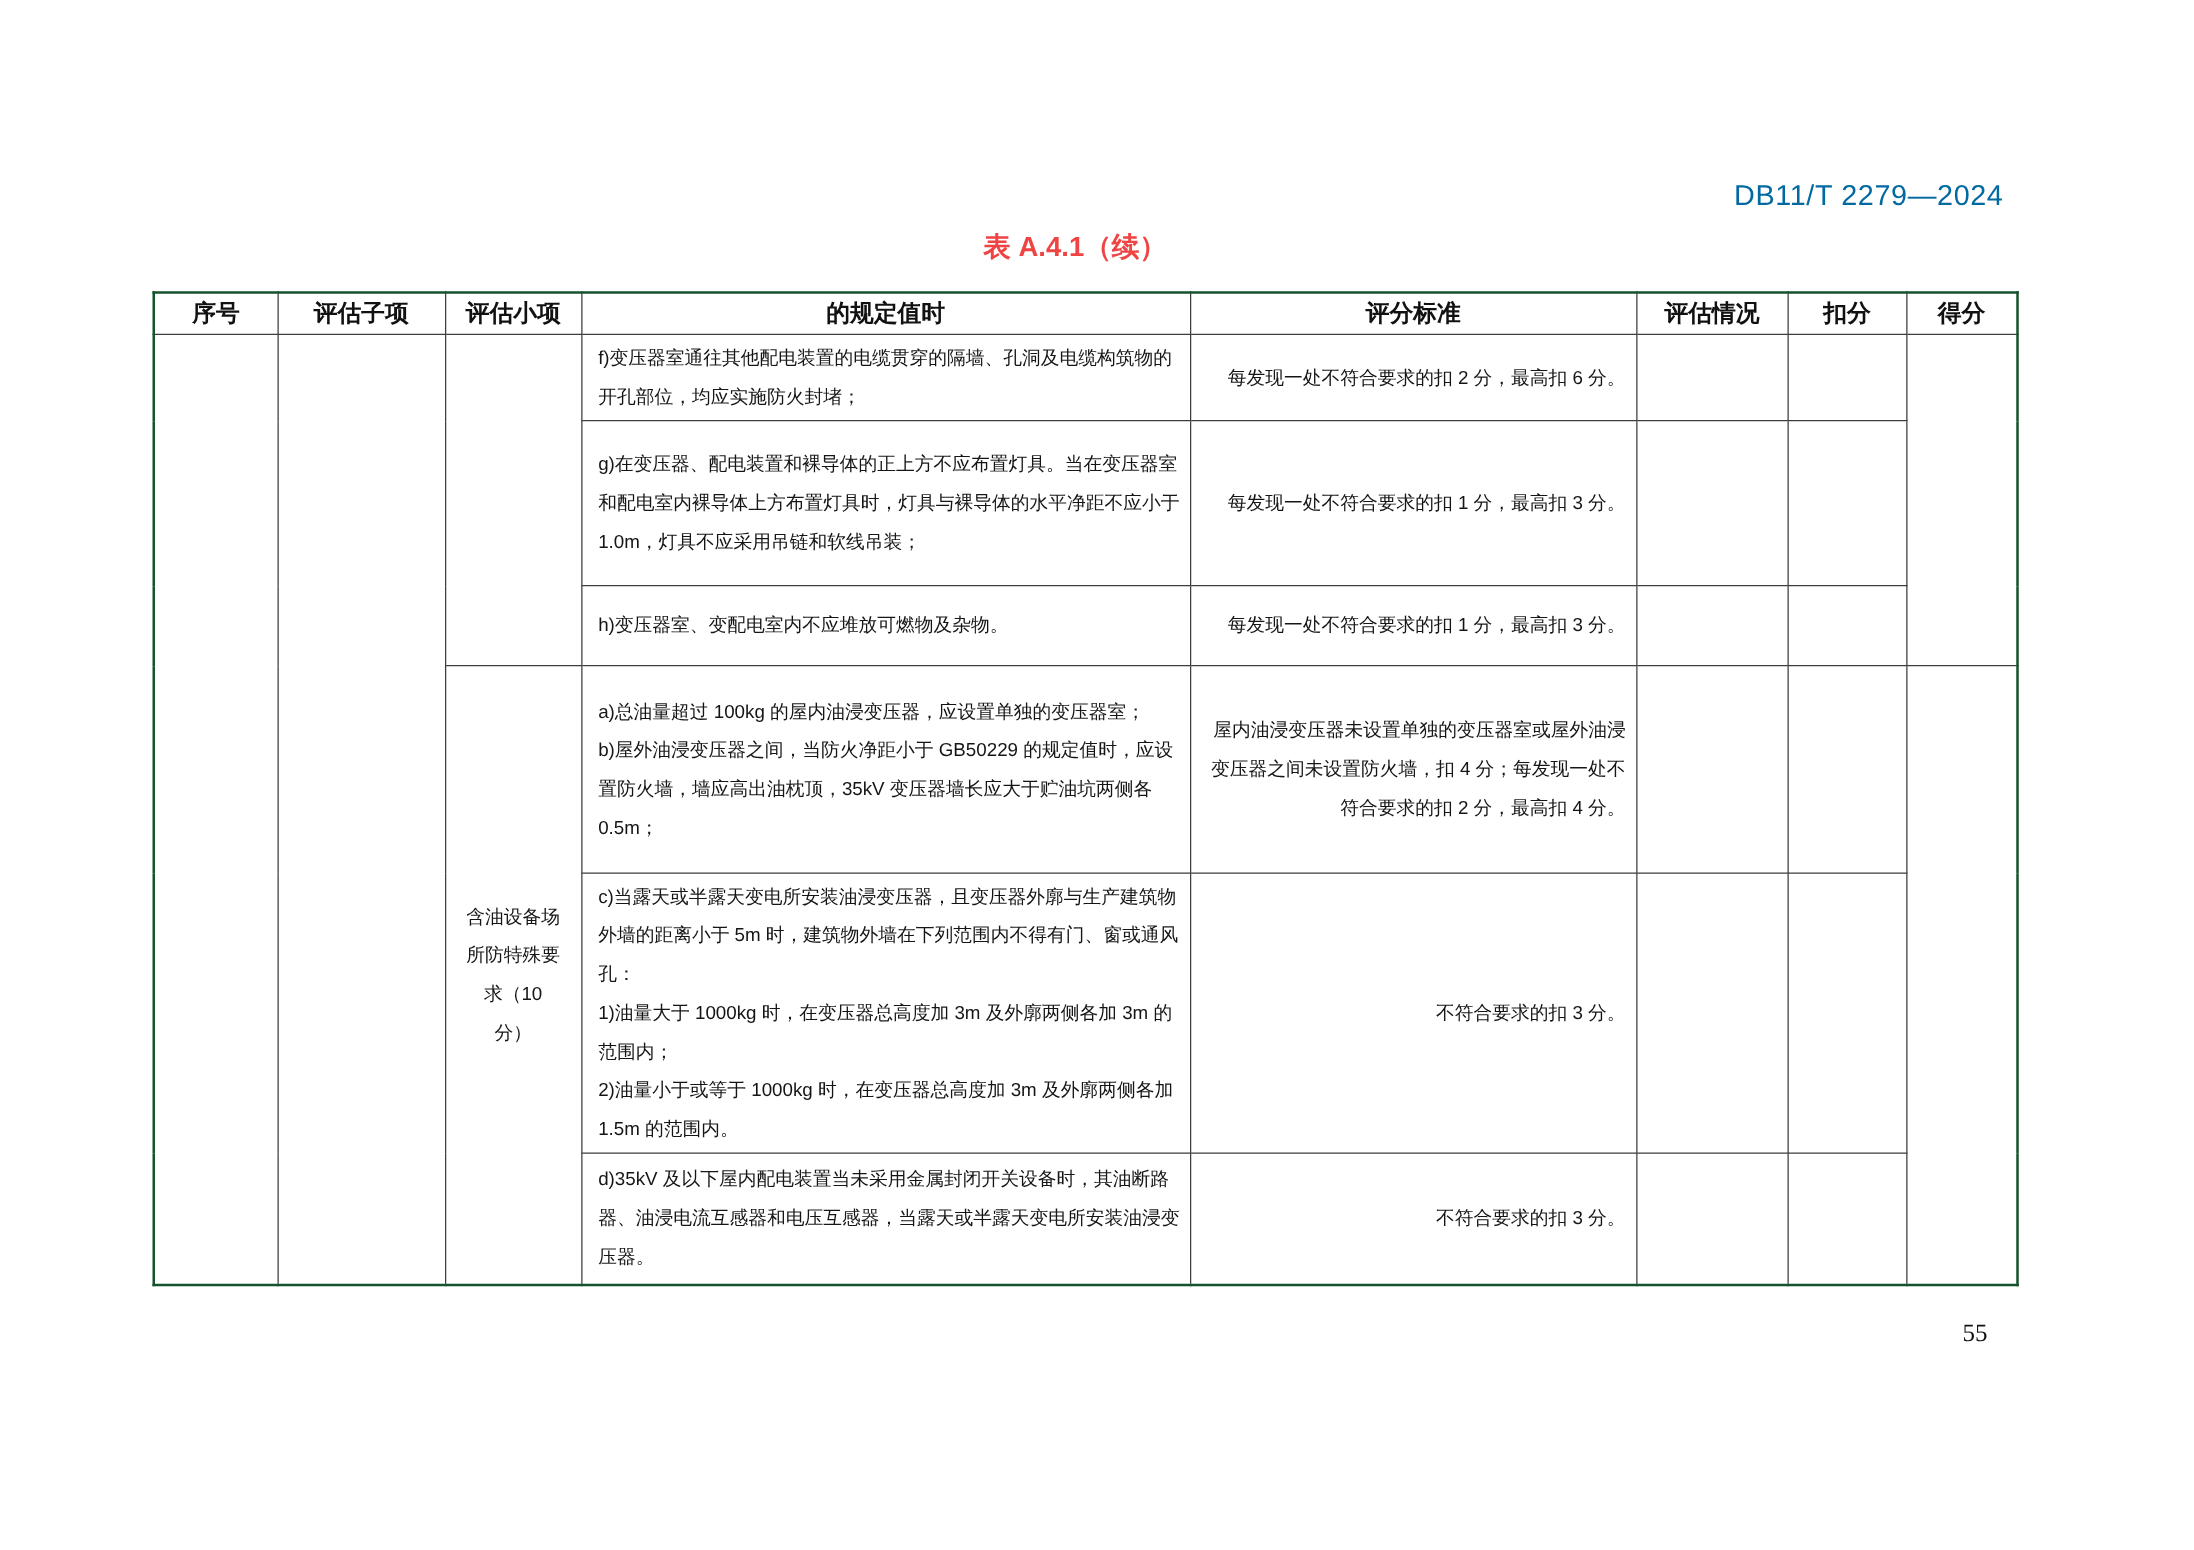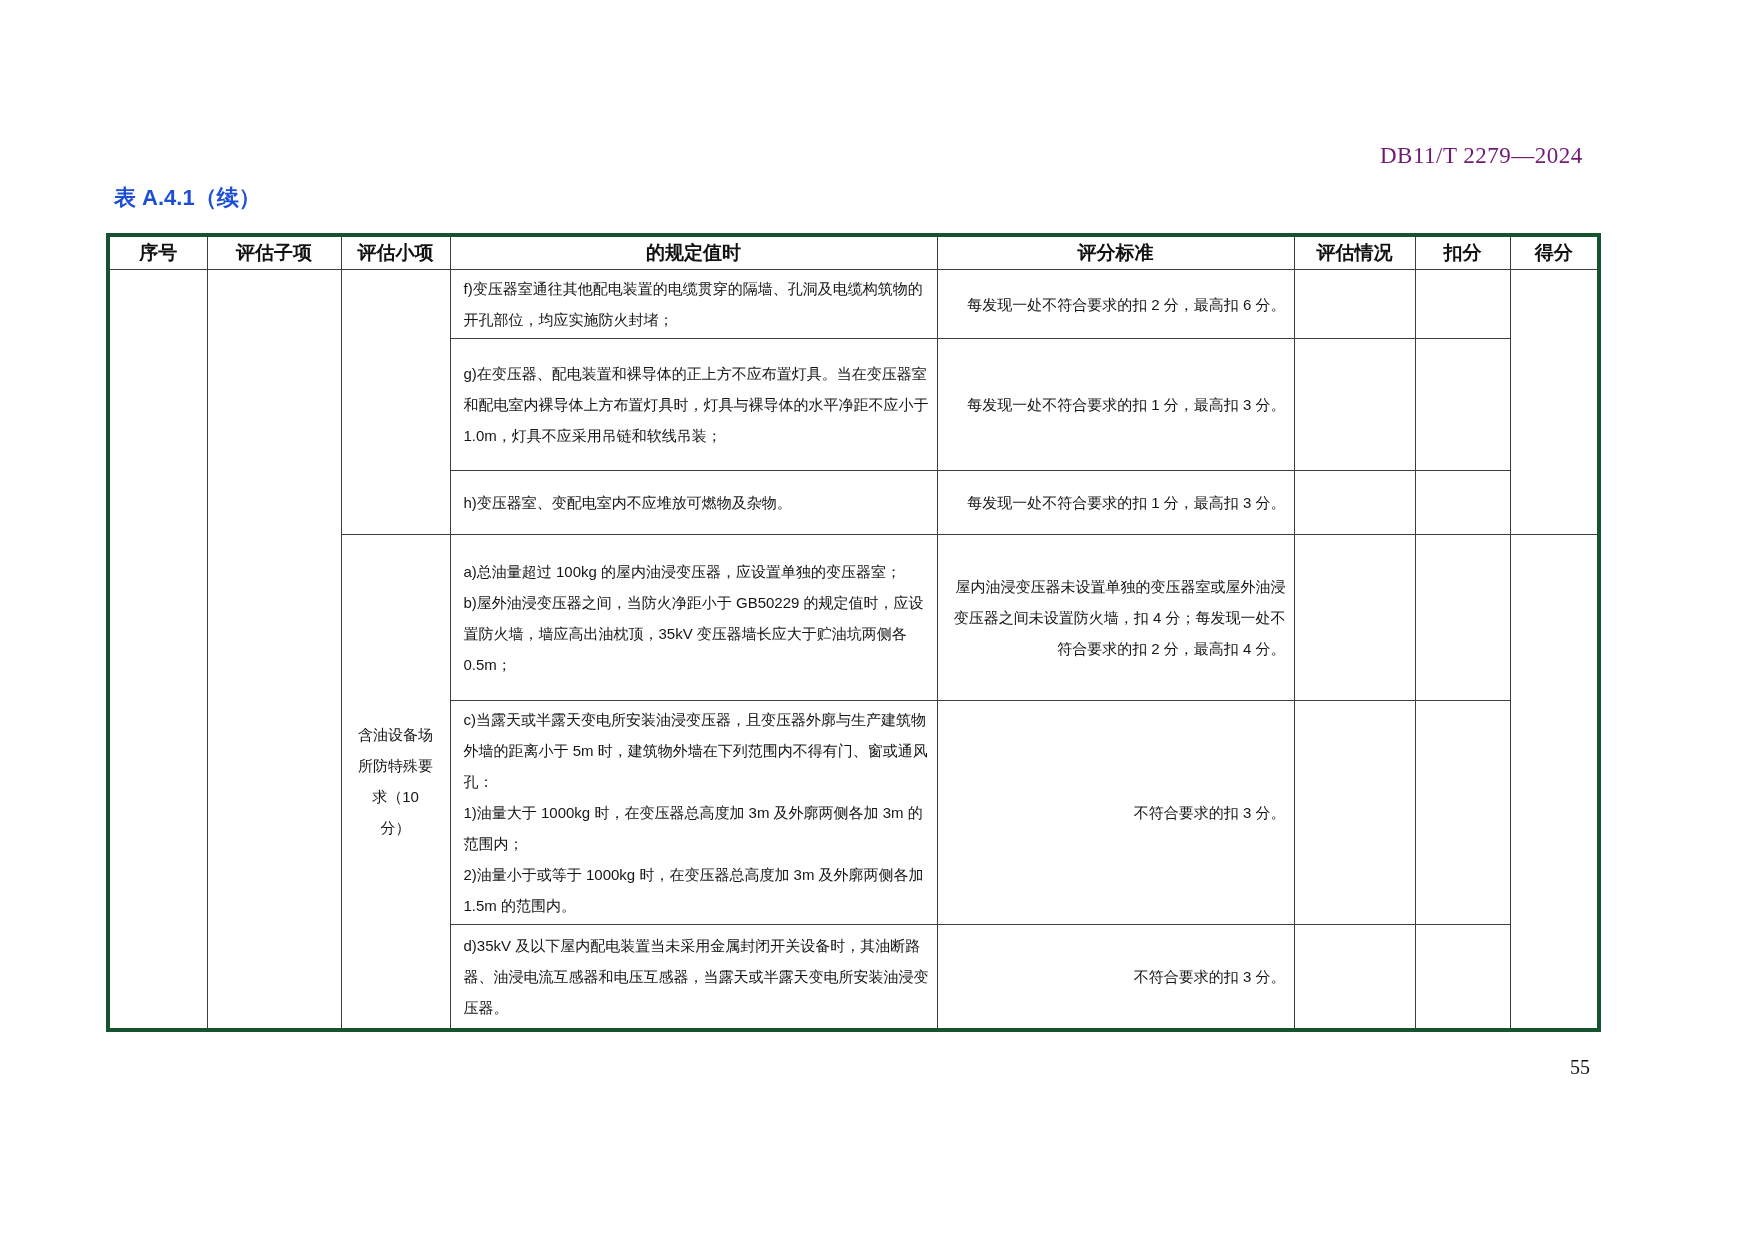--- a/index.html
+++ b/index.html
@@ -1,32 +1,32 @@
 <!DOCTYPE html>
 <html><head>
 <meta charset="utf-8">
 <style>
   html,body { margin:0; padding:0; background:#ffffff; }
   .page {
     position:relative; width:1755px; height:1240px; background:#ffffff;
     font-family:"Liberation Sans", sans-serif; color:#1e1e1e; overflow:hidden;
   }
   .doc-header {
-    position:absolute; top:143px; left:1380px; width:230px; text-align:left;
-    font-family:Liberation Serif, serif; font-size:23px; letter-spacing:0.5px;
-    white-space:nowrap; color:#701a75;
+    position:absolute; top:143px; left:1380px; width:230px; text-align:center;
+    font-family:Liberation Sans, sans-serif; font-size:23px; letter-spacing:0.5px;
+    white-space:nowrap; color:#0369a1;
   }
   .table-title {
-    position:absolute; top:183px; left:114px; width:1492px; 
-    font-size:22px; font-weight:bold; color:#1d4ed8;
+    position:absolute; top:183px; left:114px; width:1492px; text-align:center;
+    font-size:22px; font-weight:bold; color:#ef4444;
   }
   table.eval {
-    position:absolute; left:106px; top:233px; width:1492px;
+    position:absolute; left:122px; top:233px; width:1492px;
     border-collapse:collapse; table-layout:fixed;
-    border:4px solid #14532d;
+    border:2px solid #14532d;
   }
   table.eval th, table.eval td {
     border:1px solid #3d3d3d; overflow:hidden; box-sizing:border-box;
   }
   table.eval th {
     font-size:19px; font-weight:bold; text-align:center; padding:3px 2px; color:#111;
   }
   table.eval td {
     font-size:15px; line-height:31px; vertical-align:middle; color:#151515;
   }

